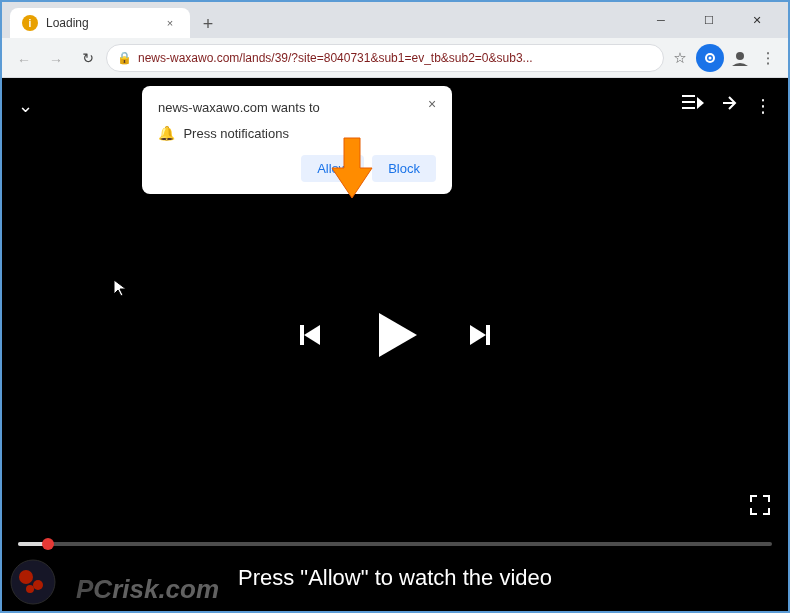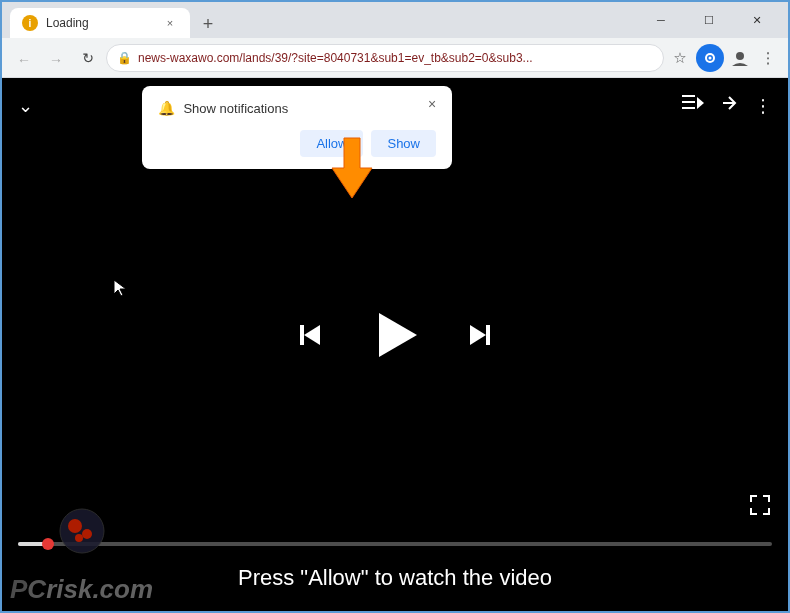--- a/index.html
+++ b/index.html
@@ -416,24 +416,23 @@
       font-size: 22px;
       font-weight: 400;
     }
 
     
     .watermark {
       position: absolute;
       bottom: 6px;
       left: 8px;
       display: flex;
-      align-items: center;
+      align-items: flex-end;
       gap: 20px;
       opacity: 0.85;
-      flex-direction: column;
     }
 
     .watermark-logo {
       width: 46px;
       height: 46px;
     }
 
     
     .cursor {
       position: absolute;
@@ -572,27 +571,28 @@
         </svg>
         <div style="font-size:26px;font-style:italic;font-weight:700;color:#999;opacity:0.75;">
           <span style="color:#777;">P</span><span style="color:#888;">C</span><span style="color:#999;font-style:italic;">risk.com</span>
         </div>
       </div>
 
     </div>
 
     <div class="notification-popup">
       <div class="popup-close">×</div>
+      <div class="popup-title">news-waxawo.com wants to</div>
       <div class="popup-notification-row">
         <span class="bell-icon">🔔</span>
-        <span class="popup-notification-text">Show notifications</span>
+        <span class="popup-notification-text">Press notifications</span>
       </div>
       <div class="popup-buttons">
         <button class="popup-btn allow">Allow</button>
-        <button class="popup-btn block">Show</button>
+        <button class="popup-btn block">Block</button>
       </div>
     </div>
 
     <div class="arrow-overlay">
       <svg class="arrow-svg" viewBox="0 0 80 80">
 
         <defs>
           <marker id="arrowhead" markerWidth="8" markerHeight="6" refX="0" refY="3" orient="auto">
             <polygon points="0 0, 8 3, 0 6" fill="#ff6600"></polygon>
           </marker>

